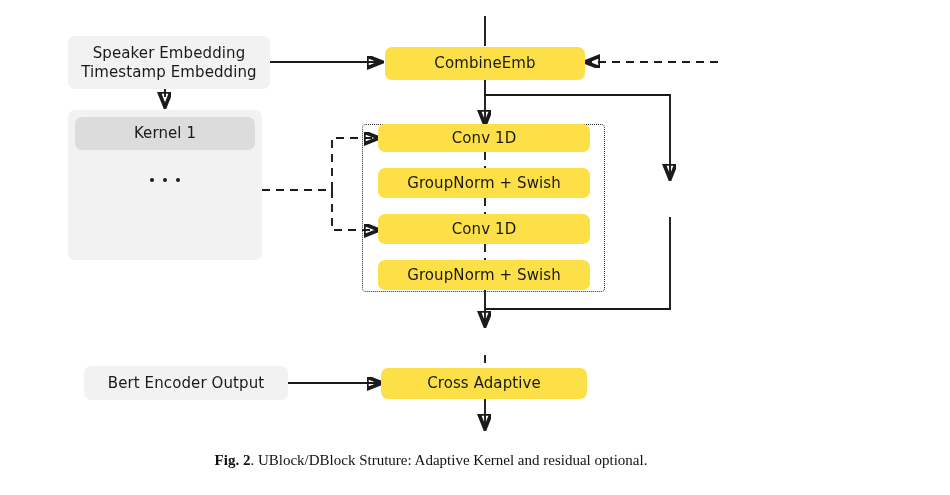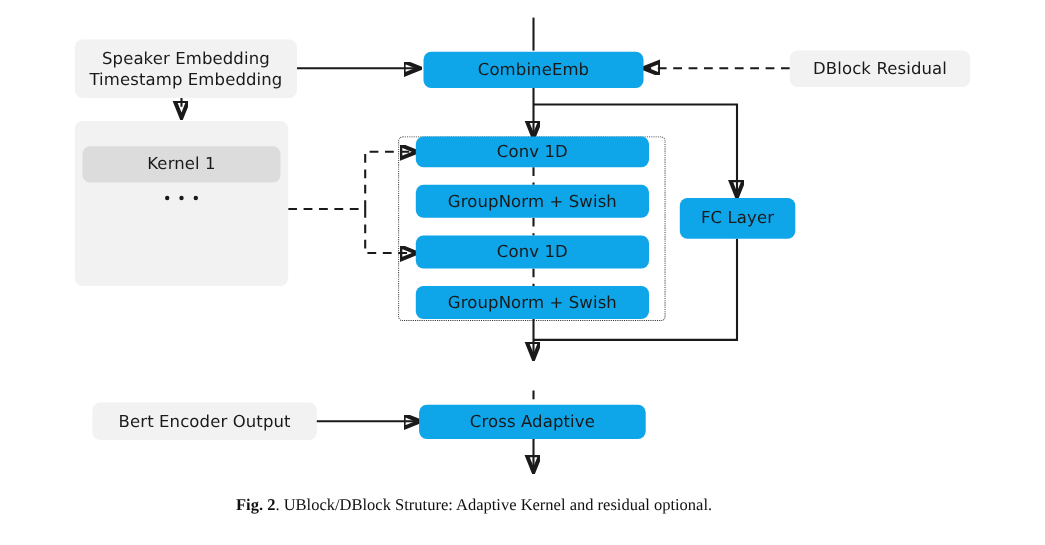--- a/index.html
+++ b/index.html
@@ -27,23 +27,23 @@
     align-items: center;
     justify-content: center;
     border-radius: 7px;
     color: #1a1a1a;
     font-size: 15px;
     line-height: 1.25;
     text-align: center;
     white-space: pre-line;
     letter-spacing: 0.1px;
   }
-  .node.purple { background: #0ea5e9; }
+  .node.purple { background: #fde047; }
   .node.grayout { background: #f2f2f2; }
-  .node.grayin  { background: #dcdcdc; margin-top: 16px; }
+  .node.grayin  { background: #dcdcdc; }
 
   .dots-row {
     position: absolute;
     display: flex;
     align-items: center;
     justify-content: center;
     gap: 9px;
   }
   .dots-row i {
     display: block;
@@ -140,33 +140,31 @@
 
   <div class="dots-row" style="left:75px; top:172px; width:180px; height:16px;">
     <i></i>
     <i></i>
     <i></i>
   </div>
 
 
   <div class="node purple" style="left:385px; top:47px; width:200px; height:33px;">CombineEmb</div>
 
-  <div class="node grayout" style="left:718px; top:46px; width:164px; height:33px;">DBlock Residual</div>
 
   <div class="dotted-region" style="left:362px; top:124px; width:243px; height:168px;"></div>
 
   <div class="node purple" style="left:378px; top:124px; width:212px; height:28px;">Conv 1D</div>
 
   <div class="node purple" style="left:378px; top:168px; width:212px; height:30px;">GroupNorm + Swish</div>
 
   <div class="node purple" style="left:378px; top:214px; width:212px; height:30px;">Conv 1D</div>
 
   <div class="node purple" style="left:378px; top:260px; width:212px; height:30px;">GroupNorm + Swish</div>
 
-  <div class="node purple" style="left:618px; top:180px; width:105px; height:37px;">FC Layer</div>
 
 
   <div class="node purple" style="left:381px; top:368px; width:206px; height:31px;">Cross Adaptive</div>
 
   <div class="node grayout" style="left:84px; top:366px; width:204px; height:34px;">Bert Encoder Output</div>
 
   <div class="caption">
     <b>Fig. 2</b><span>. UBlock/DBlock Struture: Adaptive Kernel and residual optional.</span>
   </div>
 

